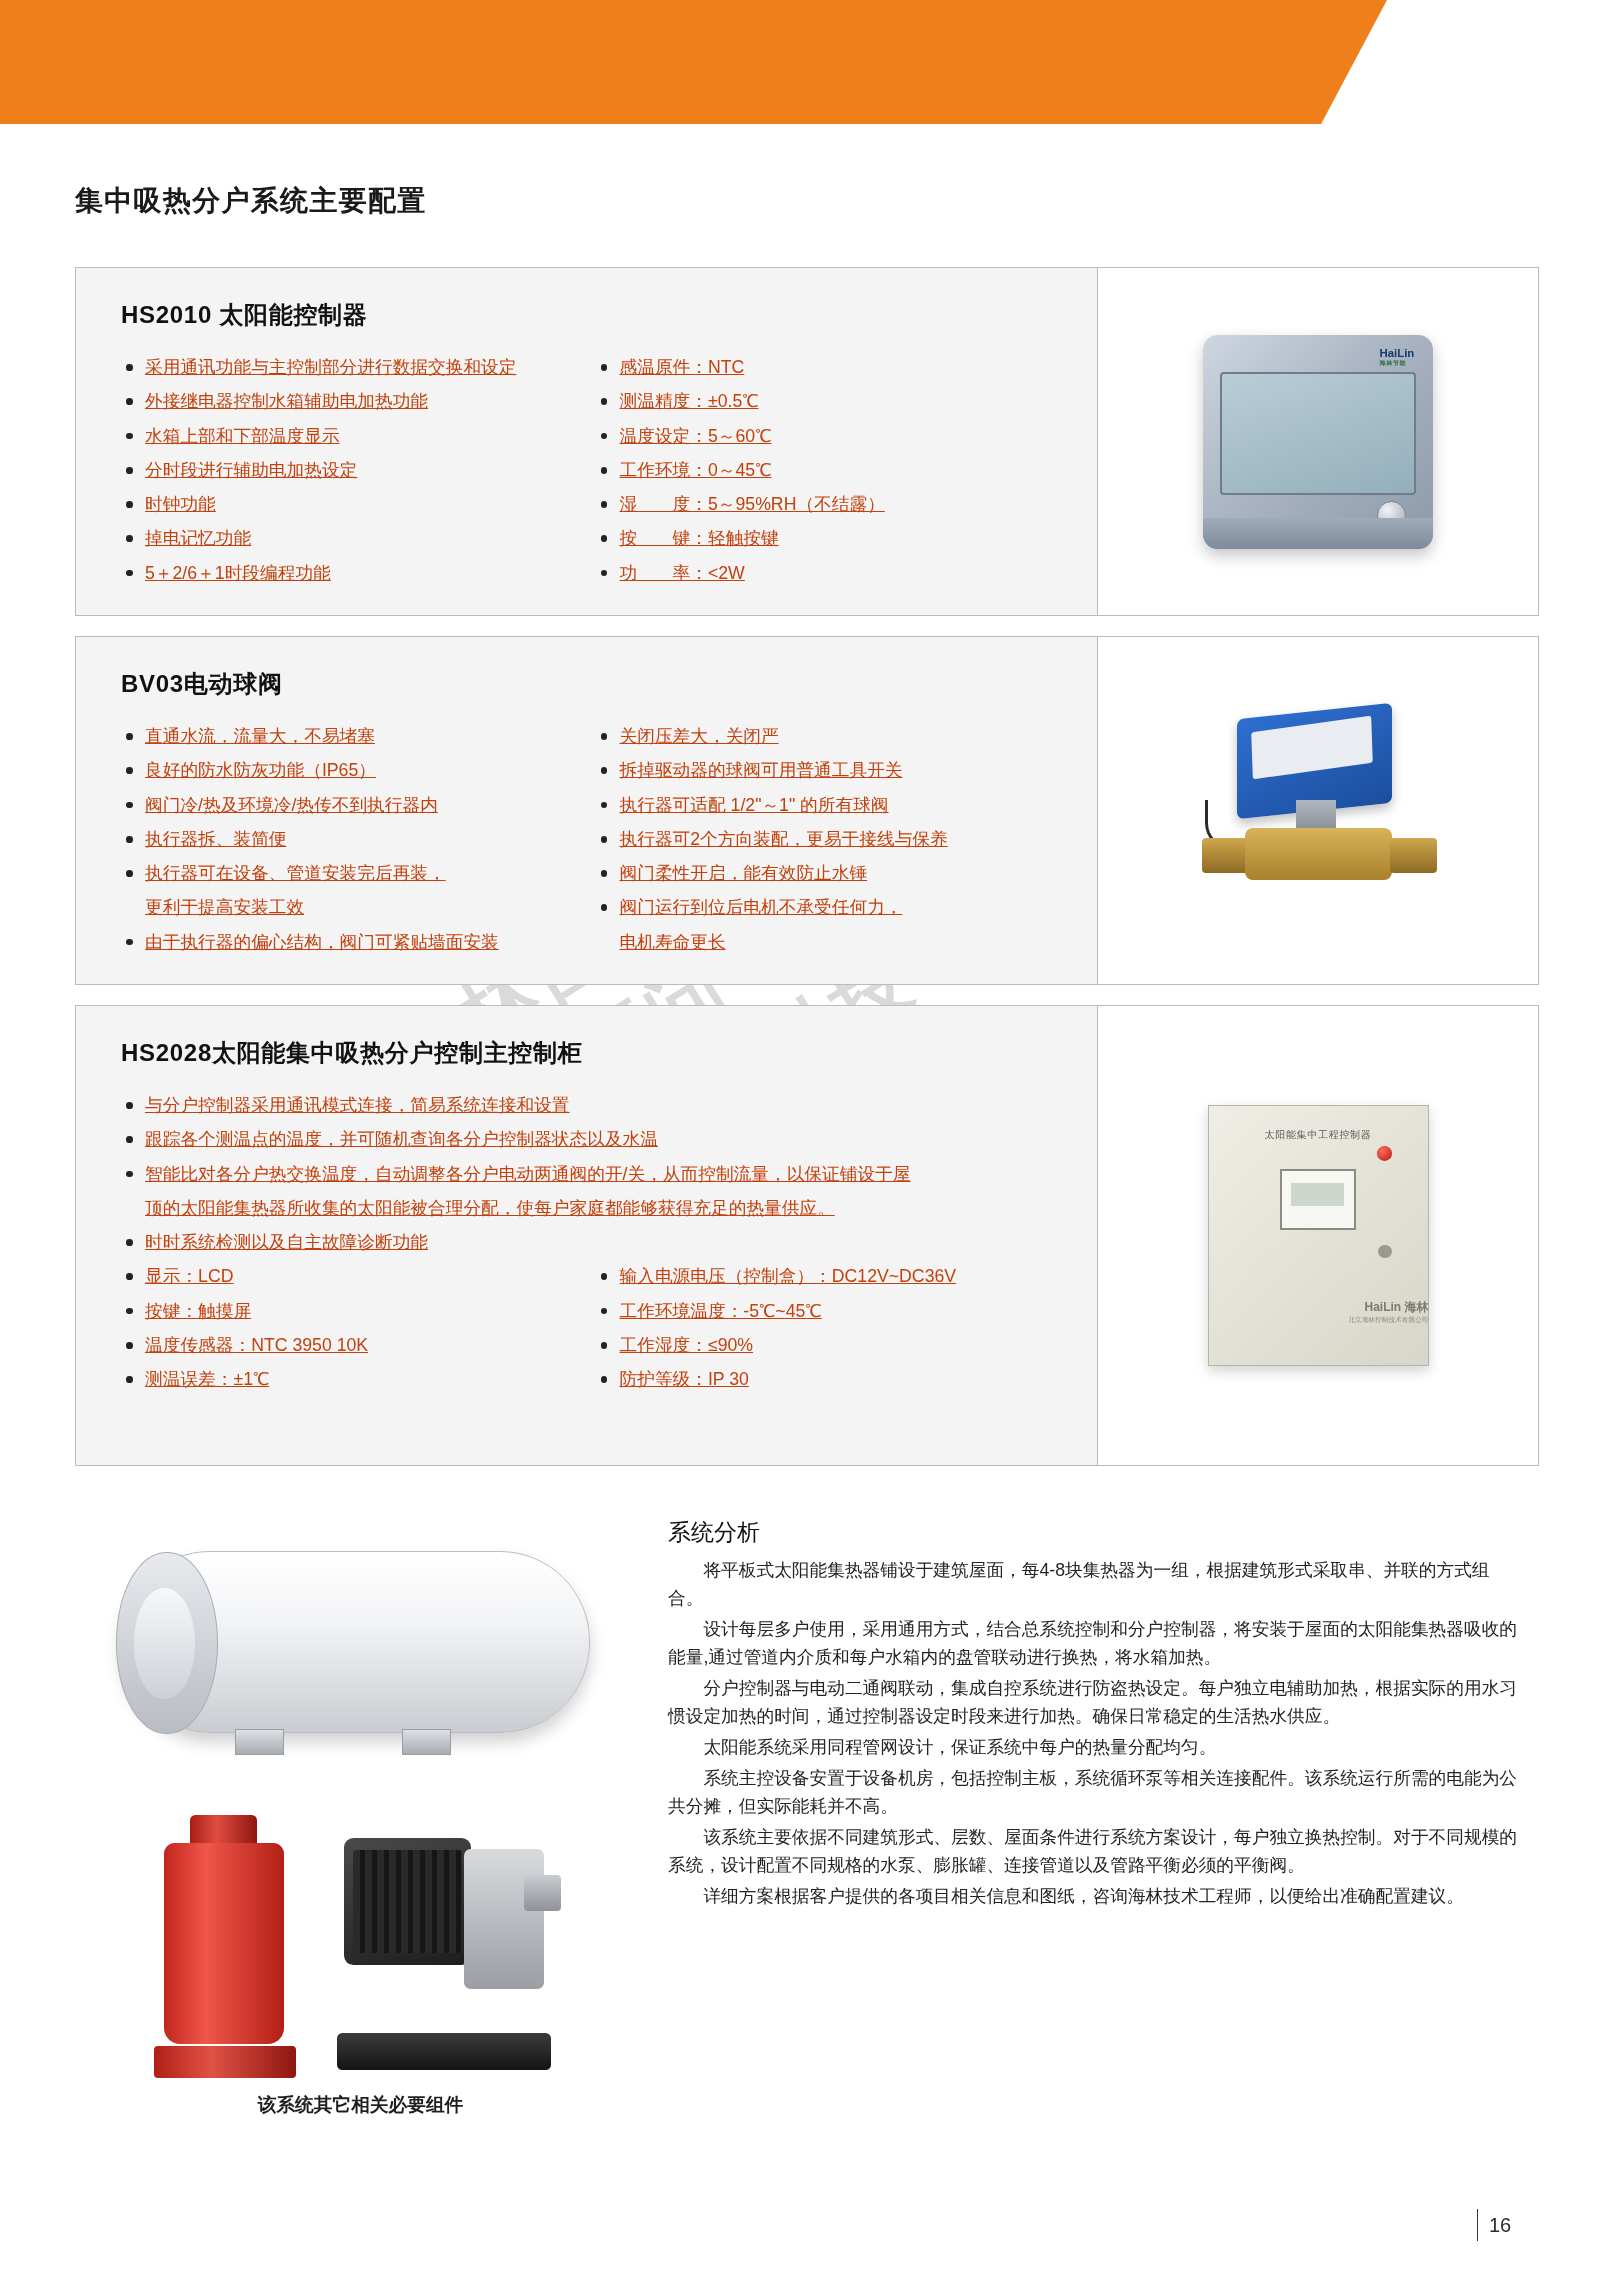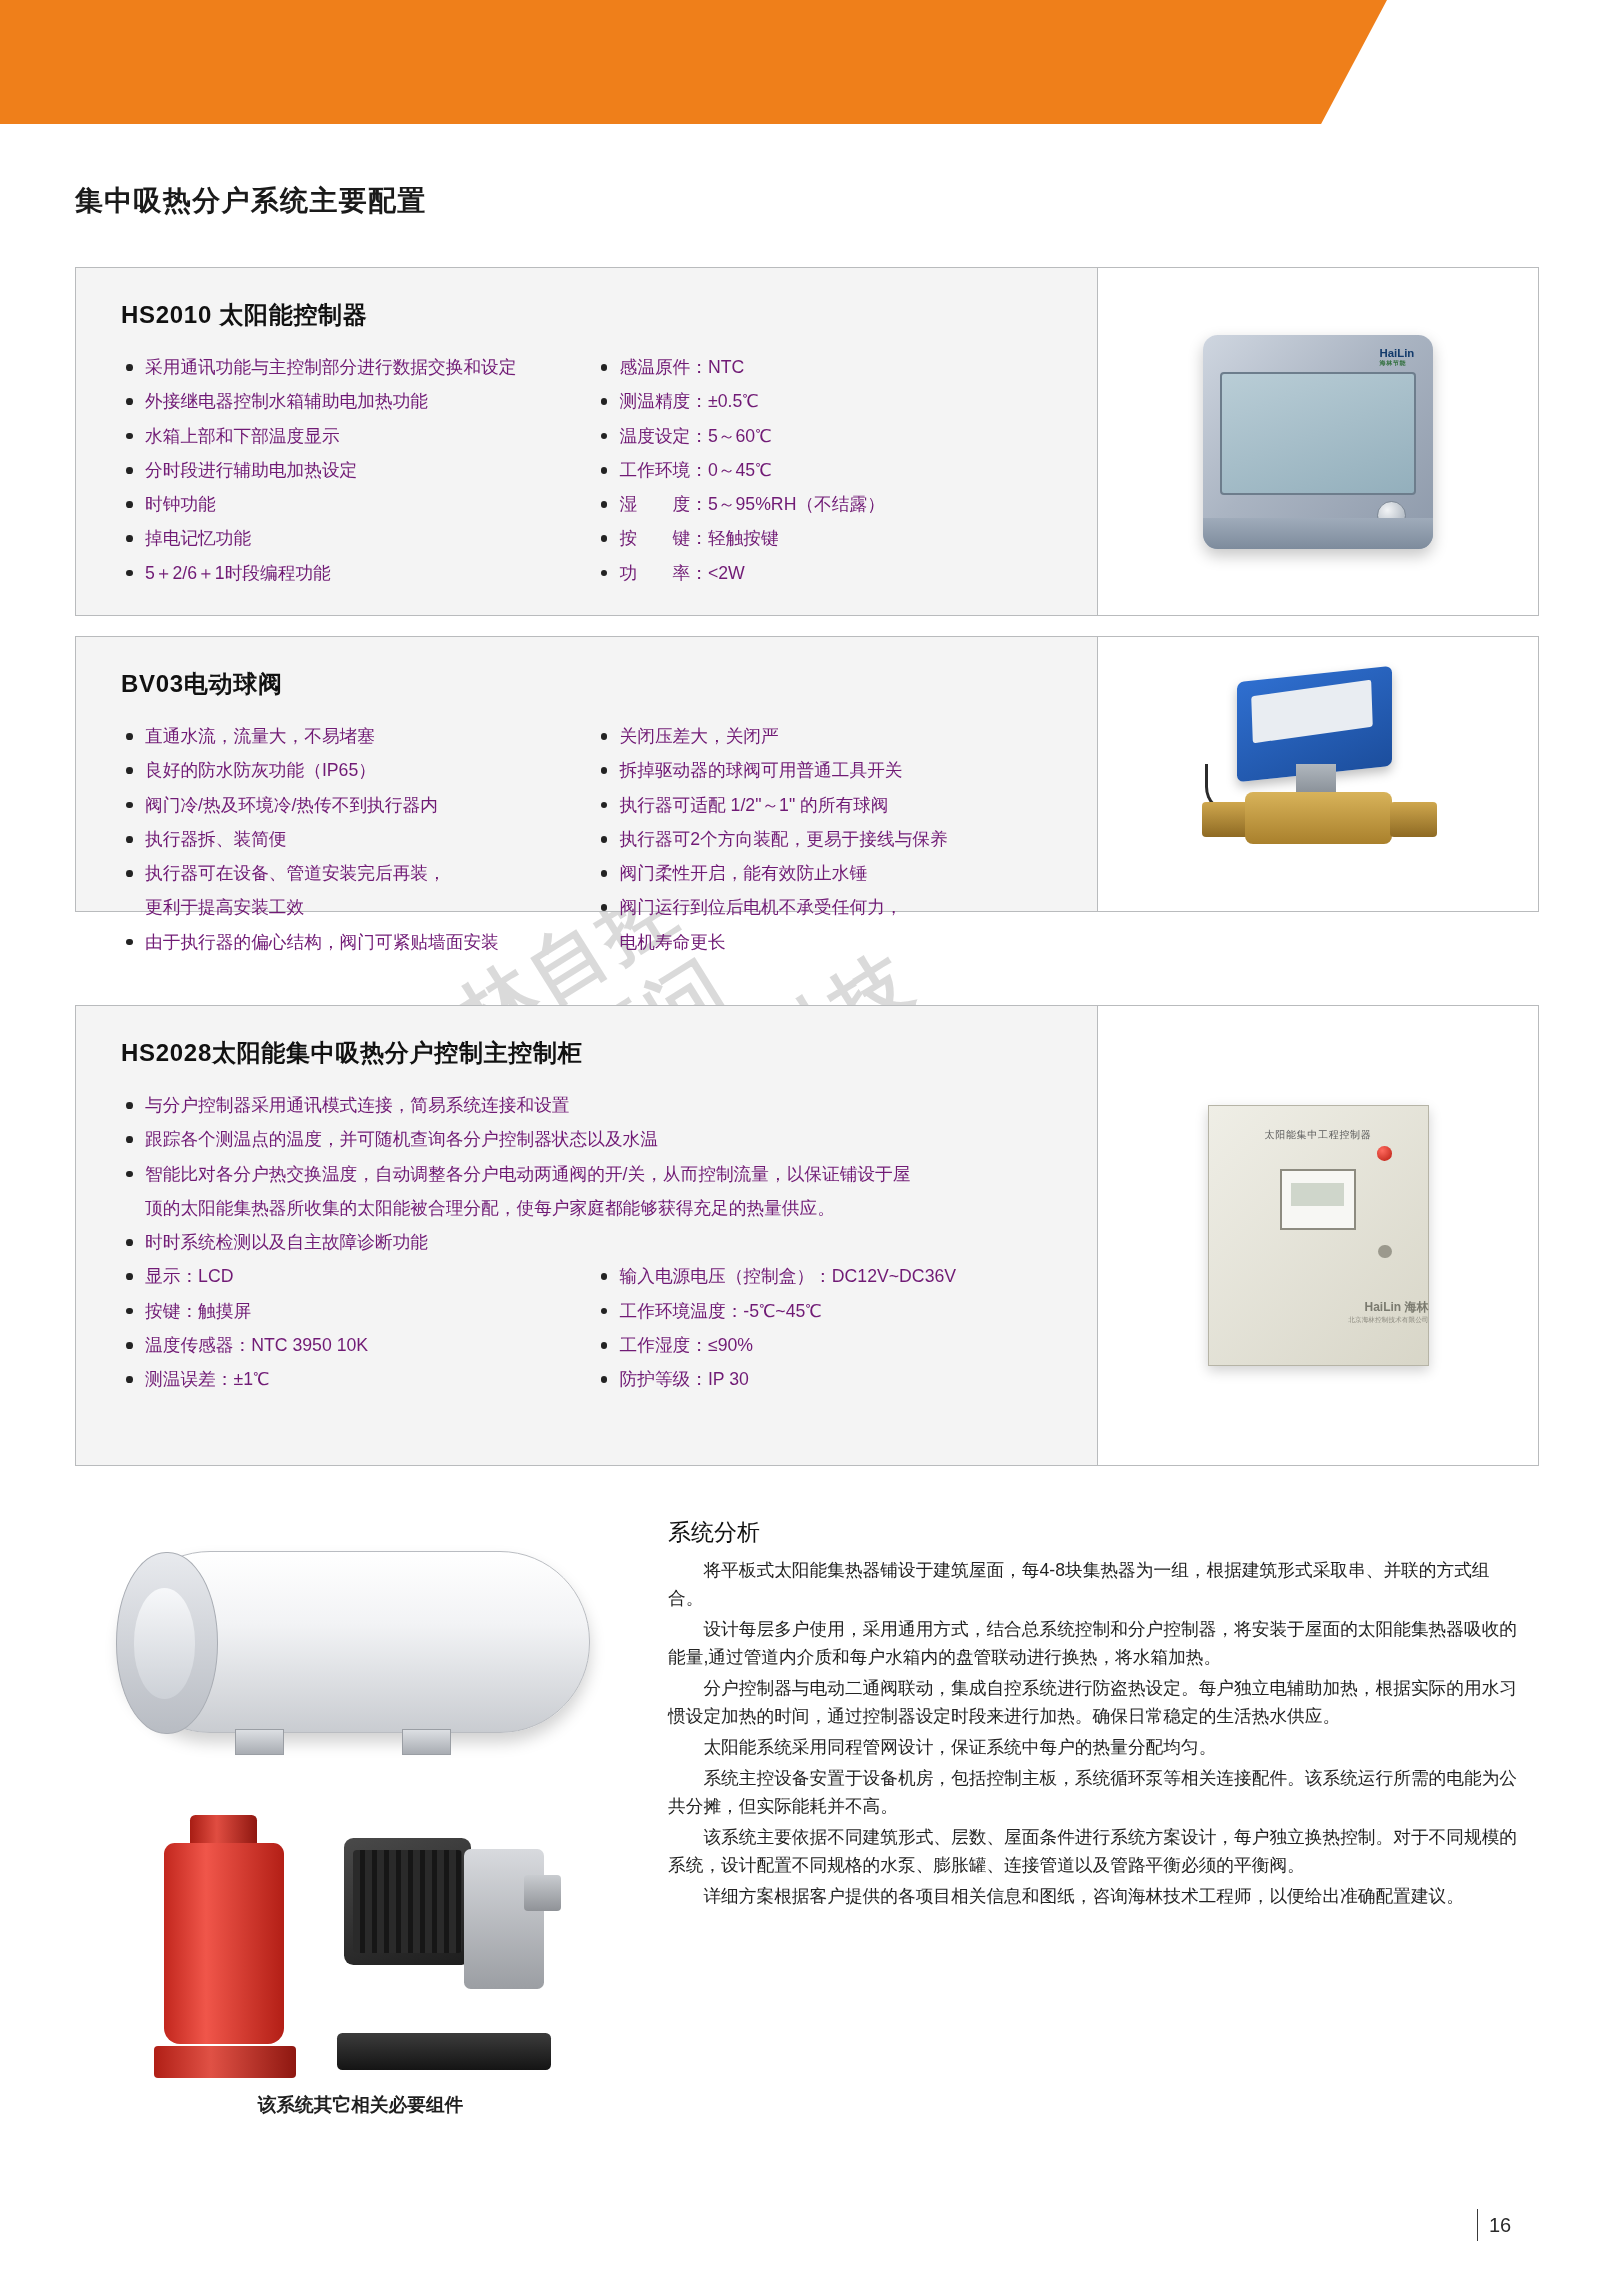--- a/index.html
+++ b/index.html
@@ -94,21 +94,22 @@
     list-style: none;
     margin: 0;
     padding: 0;
   }
   ul.feat li {
     position: relative;
     padding-left: 24px;
     font-size: 17.7px;
     line-height: 1.52;
     margin-bottom: 7.4px;
-    color: #701a75;
+    color: #c2410c;
+    text-decoration: underline;
   }
   ul.feat li::before {
     content: "";
     position: absolute;
     left: 5.3px;
     top: 10px;
     width: 6.7px; height: 6.7px;
     border-radius: 50%;
     background: #232323;
   }
@@ -419,21 +420,21 @@
     <div class="dev-controller">
       <div class="shell"></div>
       <div class="logo">HaiLin<small>海林节能</small></div>
       <div class="screen"></div>
       <div class="knob"></div>
       <div class="foot"></div>
     </div>
   </div>
 </div>
 
-<div class="card" style="left:75px; top:636px; width:1464px; height:276px;">
+<div class="card" style="left:75px; top:636px; width:1464px; height:349px;">
   <div class="body">
     <h2>BV03电动球阀</h2>
     <div class="cols">
       <ul class="feat col-a">
         <li>直通水流，流量大，不易堵塞</li>
         <li>良好的防水防灰功能（IP65）</li>
         <li>阀门冷/热及环境冷/热传不到执行器内</li>
         <li>执行器拆、装简便</li>
         <li>执行器可在设备、管道安装完后再装，</li>
         <li class="nobullet">更利于提高安装工效</li>

